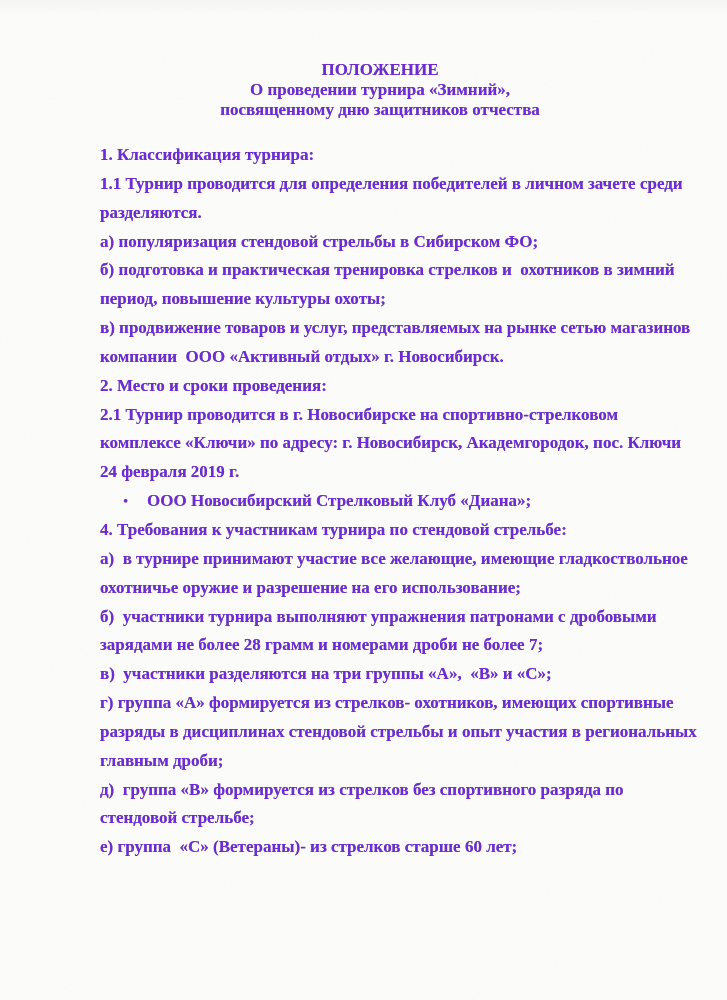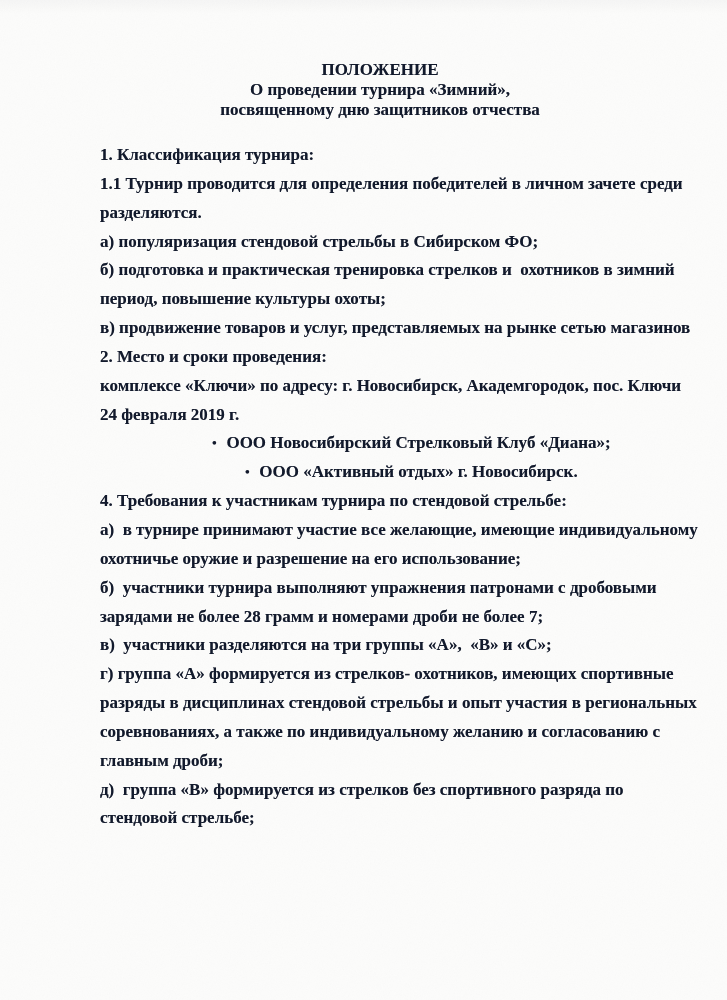--- a/index.html
+++ b/index.html
@@ -7,21 +7,21 @@
     padding: 0;
     background: #ffffff;
   }
   .page {
     position: relative;
     width: 727px;
     height: 1000px;
     background: #fcfcfb;
     overflow: hidden;
     font-family: "Liberation Serif", "DejaVu Serif", serif;
-    color: #0f172a;
+    color: #6d28d9;
   }
   .page::before {
     content: "";
     position: absolute;
     left: 0; top: 0; right: 0; height: 14px;
     background: linear-gradient(180deg, rgba(190,190,192,0.10), rgba(190,190,192,0));
     pointer-events: none;
   }
   .title-block {
     position: absolute;
@@ -41,21 +41,21 @@
     left: 100px;
     top: 141px;
     width: 590px;
   }
   .line {
     font-size: 17px;
     line-height: 28.85px;
     white-space: pre;
     text-shadow: 0 0 0.6px rgba(58,60,69,0.55);
   }
-  .bullet-line { padding-left: 23px; text-align: center; }
+  .bullet-line { padding-left: 23px; }
   .bullet {
     display: inline-block;
     width: 24px;
     font-size: 15px;
   }
   .b { font-weight: bold; }
   .r { font-weight: bold; }
   .noise {
     position: absolute;
     left: 0; top: 0;
@@ -72,37 +72,38 @@
       <div class="title-line"><span class="b">посвященному дню защитников отчества</span></div>
     </div>
   <div class="body-block" id="body-block">
       <div class="line"><span class="r">1. </span><span class="b">Классификация турнира:</span></div>
       <div class="line"><span class="r">1.1 Турнир проводится для определения победителей в личном зачете среди</span></div>
       <div class="line"><span class="r">разделяются.</span></div>
       <div class="line"><span class="r">а) популяризация стендовой стрельбы в Сибирском ФО;</span></div>
       <div class="line"><span class="r">б) подготовка и практическая тренировка стрелков и  охотников в зимний</span></div>
       <div class="line"><span class="r">период, повышение культуры охоты;</span></div>
       <div class="line"><span class="r">в) продвижение товаров и услуг, представляемых на рынке сетью магазинов</span></div>
+      <div class="line"><span class="r">компании  ООО «Активный отдых» г. Новосибирск.</span></div>
       <div class="line"><span class="b">2. Место и сроки проведения:</span></div>
+      <div class="line"><span class="r">2.1 Турнир проводится в г. Новосибирске на спортивно-стрелковом</span></div>
       <div class="line"><span class="r">комплексе «Ключи» по адресу: г. Новосибирск, Академгородок, пос. Ключи</span></div>
       <div class="line"><span class="b">24 февраля 2019 г.</span></div>
       <div class="line bullet-line"><span class="bullet">•</span><span class="r">ООО Новосибирский Стрелковый Клуб «Диана»;</span></div>
-      <div class="line bullet-line"><span class="bullet">•</span><span class="r">ООО «Активный отдых» г. Новосибирск.</span></div>
       <div class="line"><span class="b">4. Требования к участникам турнира по стендовой стрельбе:</span></div>
-      <div class="line"><span class="r">а)  в турнире принимают участие все желающие, имеющие индивидуальному</span></div>
+      <div class="line"><span class="r">а)  в турнире принимают участие все желающие, имеющие гладкоствольное</span></div>
       <div class="line"><span class="r">охотничье оружие и разрешение на его использование;</span></div>
       <div class="line"><span class="r">б)  участники турнира выполняют упражнения патронами с дробовыми</span></div>
       <div class="line"><span class="r">зарядами не более 28 грамм и номерами дроби не более 7;</span></div>
       <div class="line"><span class="r">в)  участники разделяются на три группы </span><span class="b">«А»,  «В» и «С»;</span></div>
       <div class="line"><span class="r">г) </span><span class="b">группа «А»</span><span class="r"> формируется из стрелков- охотников, имеющих спортивные</span></div>
       <div class="line"><span class="r">разряды в дисциплинах стендовой стрельбы и опыт участия в региональных</span></div>
-      <div class="line"><span class="r">соревнованиях, а также по индивидуальному желанию и согласованию с</span></div>
       <div class="line"><span class="r">главным дроби;</span></div>
       <div class="line"><span class="r">д)  </span><span class="b">группа «В»</span><span class="r"> формируется из стрелков без спортивного разряда по</span></div>
       <div class="line"><span class="r">стендовой стрельбе;</span></div>
+      <div class="line"><span class="r">е) </span><span class="b">группа  «С»</span><span class="r"> (Ветераны)- из стрелков старше 60 лет;</span></div>
     </div>
   <svg class="noise" width="727" height="1000" xmlns="http://www.w3.org/2000/svg">
     <filter id="noiseF">
       <feTurbulence type="fractalNoise" baseFrequency="0.85" numOctaves="2" stitchTiles="stitch"></feTurbulence>
       <feColorMatrix type="saturate" values="0"></feColorMatrix>
     </filter>
     <rect width="727" height="1000" filter="url(#noiseF)" opacity="0.035"></rect>
   </svg>
 </div>
 

